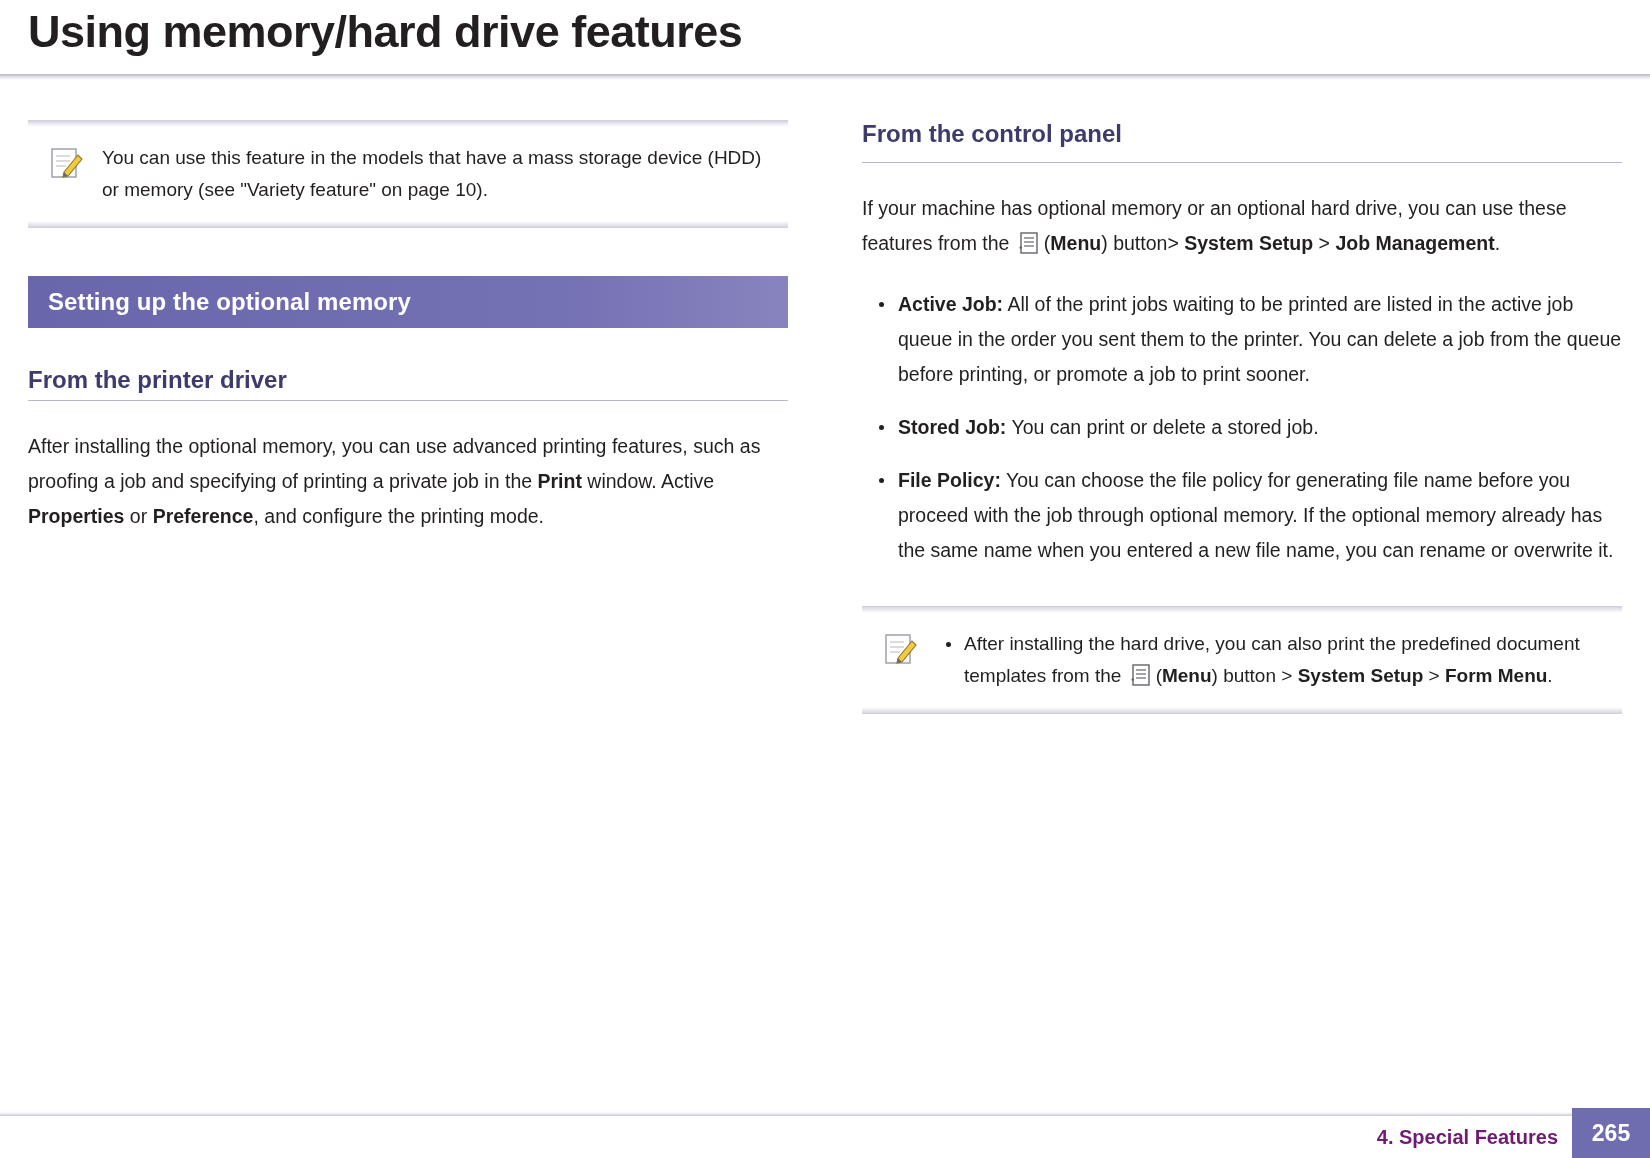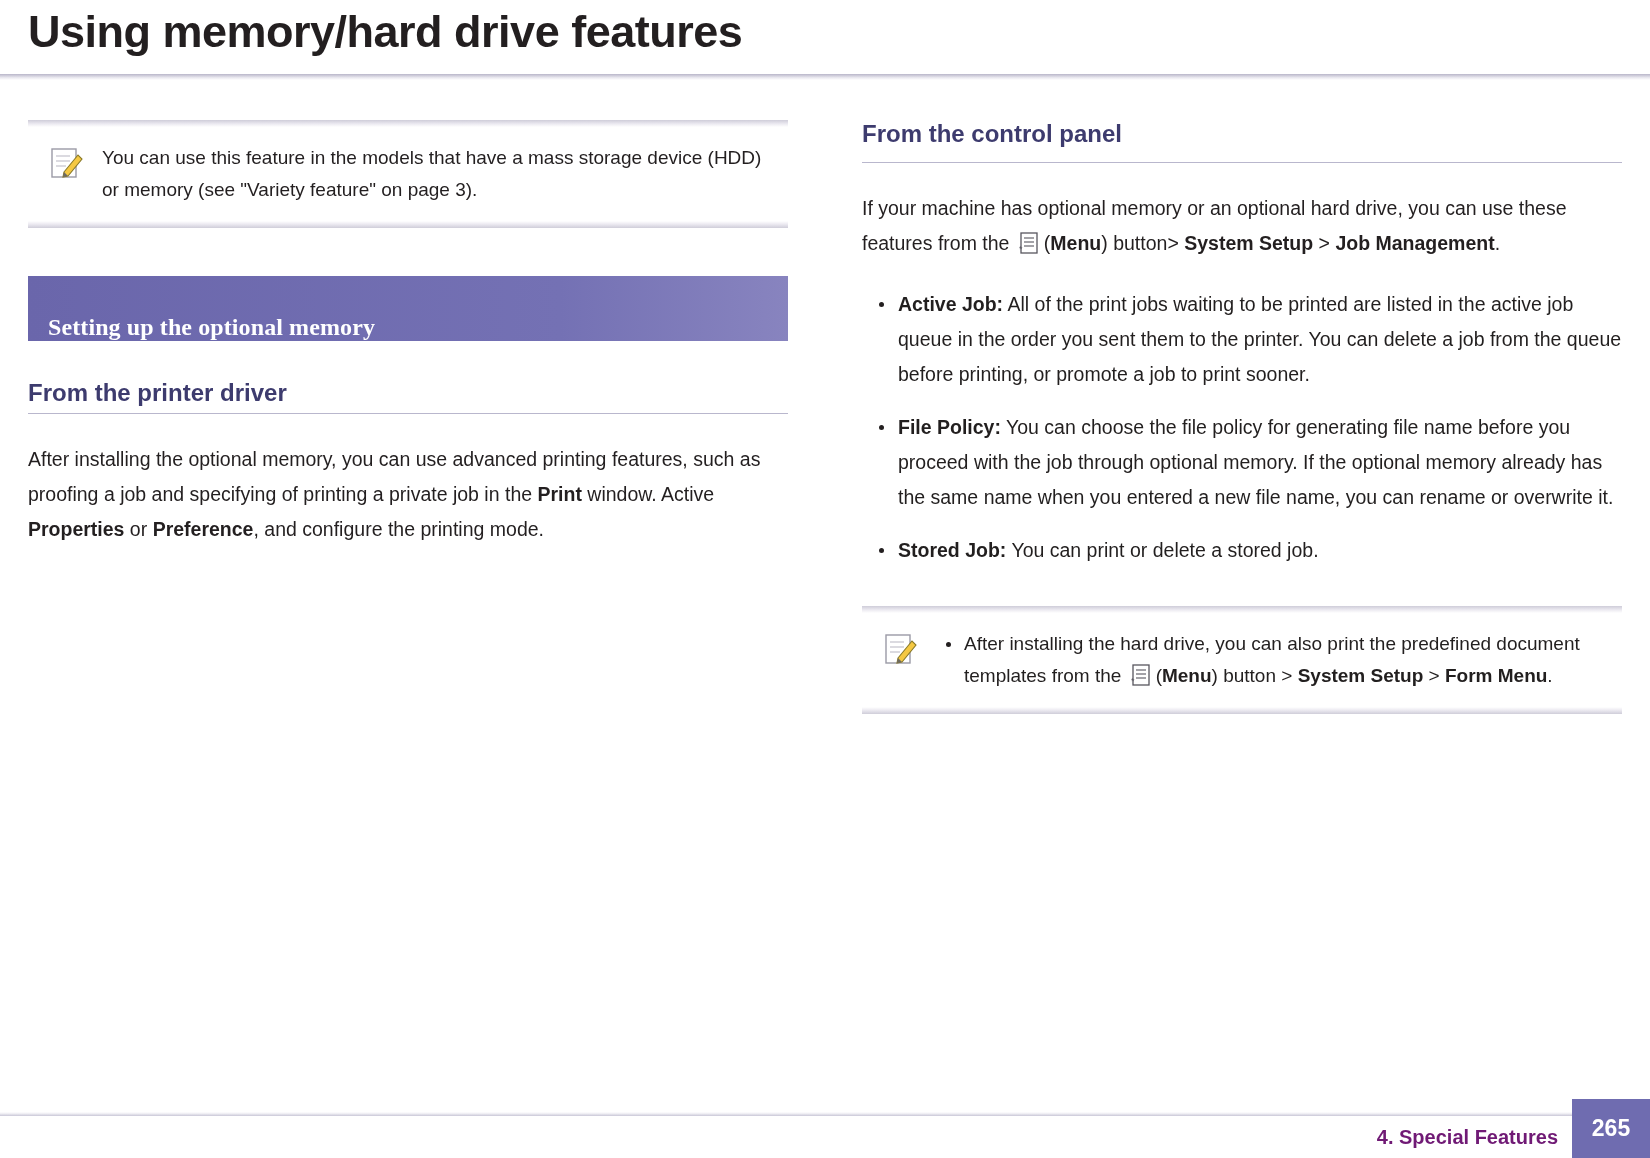--- a/index.html
+++ b/index.html
@@ -81,27 +81,26 @@
     height: 34px;
   }
   .note-text {
     font-size: 19px;
     line-height: 32px;
     color: #231f20;
   }
   
   .band {
     position: relative;
-    height: 65px;
+    height: 52px;
     background: #6c6cb0;
     background: linear-gradient(to right, #6a66ab 0%, #7471b4 70%, #8884bf 100%);
     display: flex;
-    align-items: flex-end;
+    align-items: center;
     margin-top: 48px;
-    font-family: Liberation Serif, serif;
   }
   .band-label {
     color: #ffffff;
     font-size: 24px;
     font-weight: bold;
     padding-left: 20px;
     letter-spacing: 0.1px;
   }
   
   .subhead {
@@ -206,21 +205,21 @@
     font-size: 20px;
     font-weight: bold;
     color: #701a75;
     white-space: nowrap;
   }
   .footer-page {
     position: absolute;
     right: 0;
     bottom: 0;
     width: 78px;
-    height: 59px;
+    height: 50px;
     background: #6f6cb0;
     color: #ffffff;
     font-size: 23px;
     font-weight: bold;
     display: flex;
     align-items: center;
     justify-content: center;
   }
 </style>
 </head>
@@ -239,21 +238,21 @@
       <span class="note-icon">
         <svg width="34" height="34" viewBox="0 0 34 34">
           <rect x="2" y="3" width="24" height="28" fill="#ffffff" stroke="#9b9aa6" stroke-width="1.4"></rect>
           <line x1="6" y1="10" x2="20" y2="10" stroke="#c3c2cc" stroke-width="1.2"></line>
           <line x1="6" y1="15" x2="20" y2="15" stroke="#c3c2cc" stroke-width="1.2"></line>
           <line x1="6" y1="20" x2="16" y2="20" stroke="#c3c2cc" stroke-width="1.2"></line>
           <path d="M14 26 L28 9 L32 13 L18 30 L13 31 Z" fill="#f5c842" stroke="#8a7a28" stroke-width="1.1"></path>
           <path d="M13 31 L14 26 L18 30 Z" fill="#6d6a63"></path>
         </svg>
       </span>
-      <div class="note-text">You can use this feature in the models that have a mass storage device (HDD) or memory (see "Variety feature" on page 3).</div>
+      <div class="note-text">You can use this feature in the models that have a mass storage device (HDD) or memory (see "Variety feature" on page 10).</div>
     </div>
 
     <div class="band">
       <span class="band-label">Setting up the optional memory</span>
     </div>
 
     <div class="subhead">From the printer driver</div>
 
     <p class="body"><span>After installing the optional memory, you can use advanced printing features, such as proofing a job and specifying of printing a private job in the </span><span class="b">Print</span><span> window. Active </span><span class="b">Properties</span><span> or </span><span class="b">Preference</span><span>, and configure the printing mode.</span></p>
 
@@ -266,22 +265,22 @@
     <p class="body"><span>If your machine has optional memory or an optional hard drive, you can use these features from the </span><span class="menu-icon"><svg width="23" height="24" viewBox="0 0 23 24">
             <rect x="3" y="2" width="16" height="20" fill="#ffffff" stroke="#58565f" stroke-width="1.3"></rect>
             <line x1="6" y1="7" x2="16" y2="7" stroke="#58565f" stroke-width="1.1"></line>
             <line x1="6" y1="11" x2="16" y2="11" stroke="#58565f" stroke-width="1.1"></line>
             <line x1="6" y1="15" x2="16" y2="15" stroke="#58565f" stroke-width="1.1"></line>
             <text x="1" y="21" font-size="9" fill="#58565f" font-family="Liberation Sans, sans-serif">*</text>
           </svg></span><span>(</span><span class="b">Menu</span><span>)</span><span> button&gt;  </span><span class="b">System Setup</span><span> &gt; </span><span class="b">Job Management</span><span>.</span></p>
 
     <ul class="bullets">
       <li><span class="b">Active Job:</span><span> All of the print jobs waiting to be printed are listed in the active job queue in the order you sent them to the printer. You can delete a job from the queue before printing, or promote a job to print sooner.</span></li>
+      <li><span class="b">Stored Job:</span><span> You can print or delete a stored job.</span></li>
       <li><span class="b">File Policy:</span><span> You can choose the file policy for generating file name before you proceed with the job through optional memory. If the optional memory already has the same name when you entered a new file name, you can rename or overwrite it.</span></li>
-      <li><span class="b">Stored Job:</span><span> You can print or delete a stored job.</span></li>
     </ul>
 
     <div class="note" style="margin-top:38px;">
       <div class="note-top"></div>
       <div class="note-bot"></div>
       <span class="note-icon">
         <svg width="34" height="34" viewBox="0 0 34 34">
           <rect x="2" y="3" width="24" height="28" fill="#ffffff" stroke="#9b9aa6" stroke-width="1.4"></rect>
           <line x1="6" y1="10" x2="20" y2="10" stroke="#c3c2cc" stroke-width="1.2"></line>
           <line x1="6" y1="15" x2="20" y2="15" stroke="#c3c2cc" stroke-width="1.2"></line>

